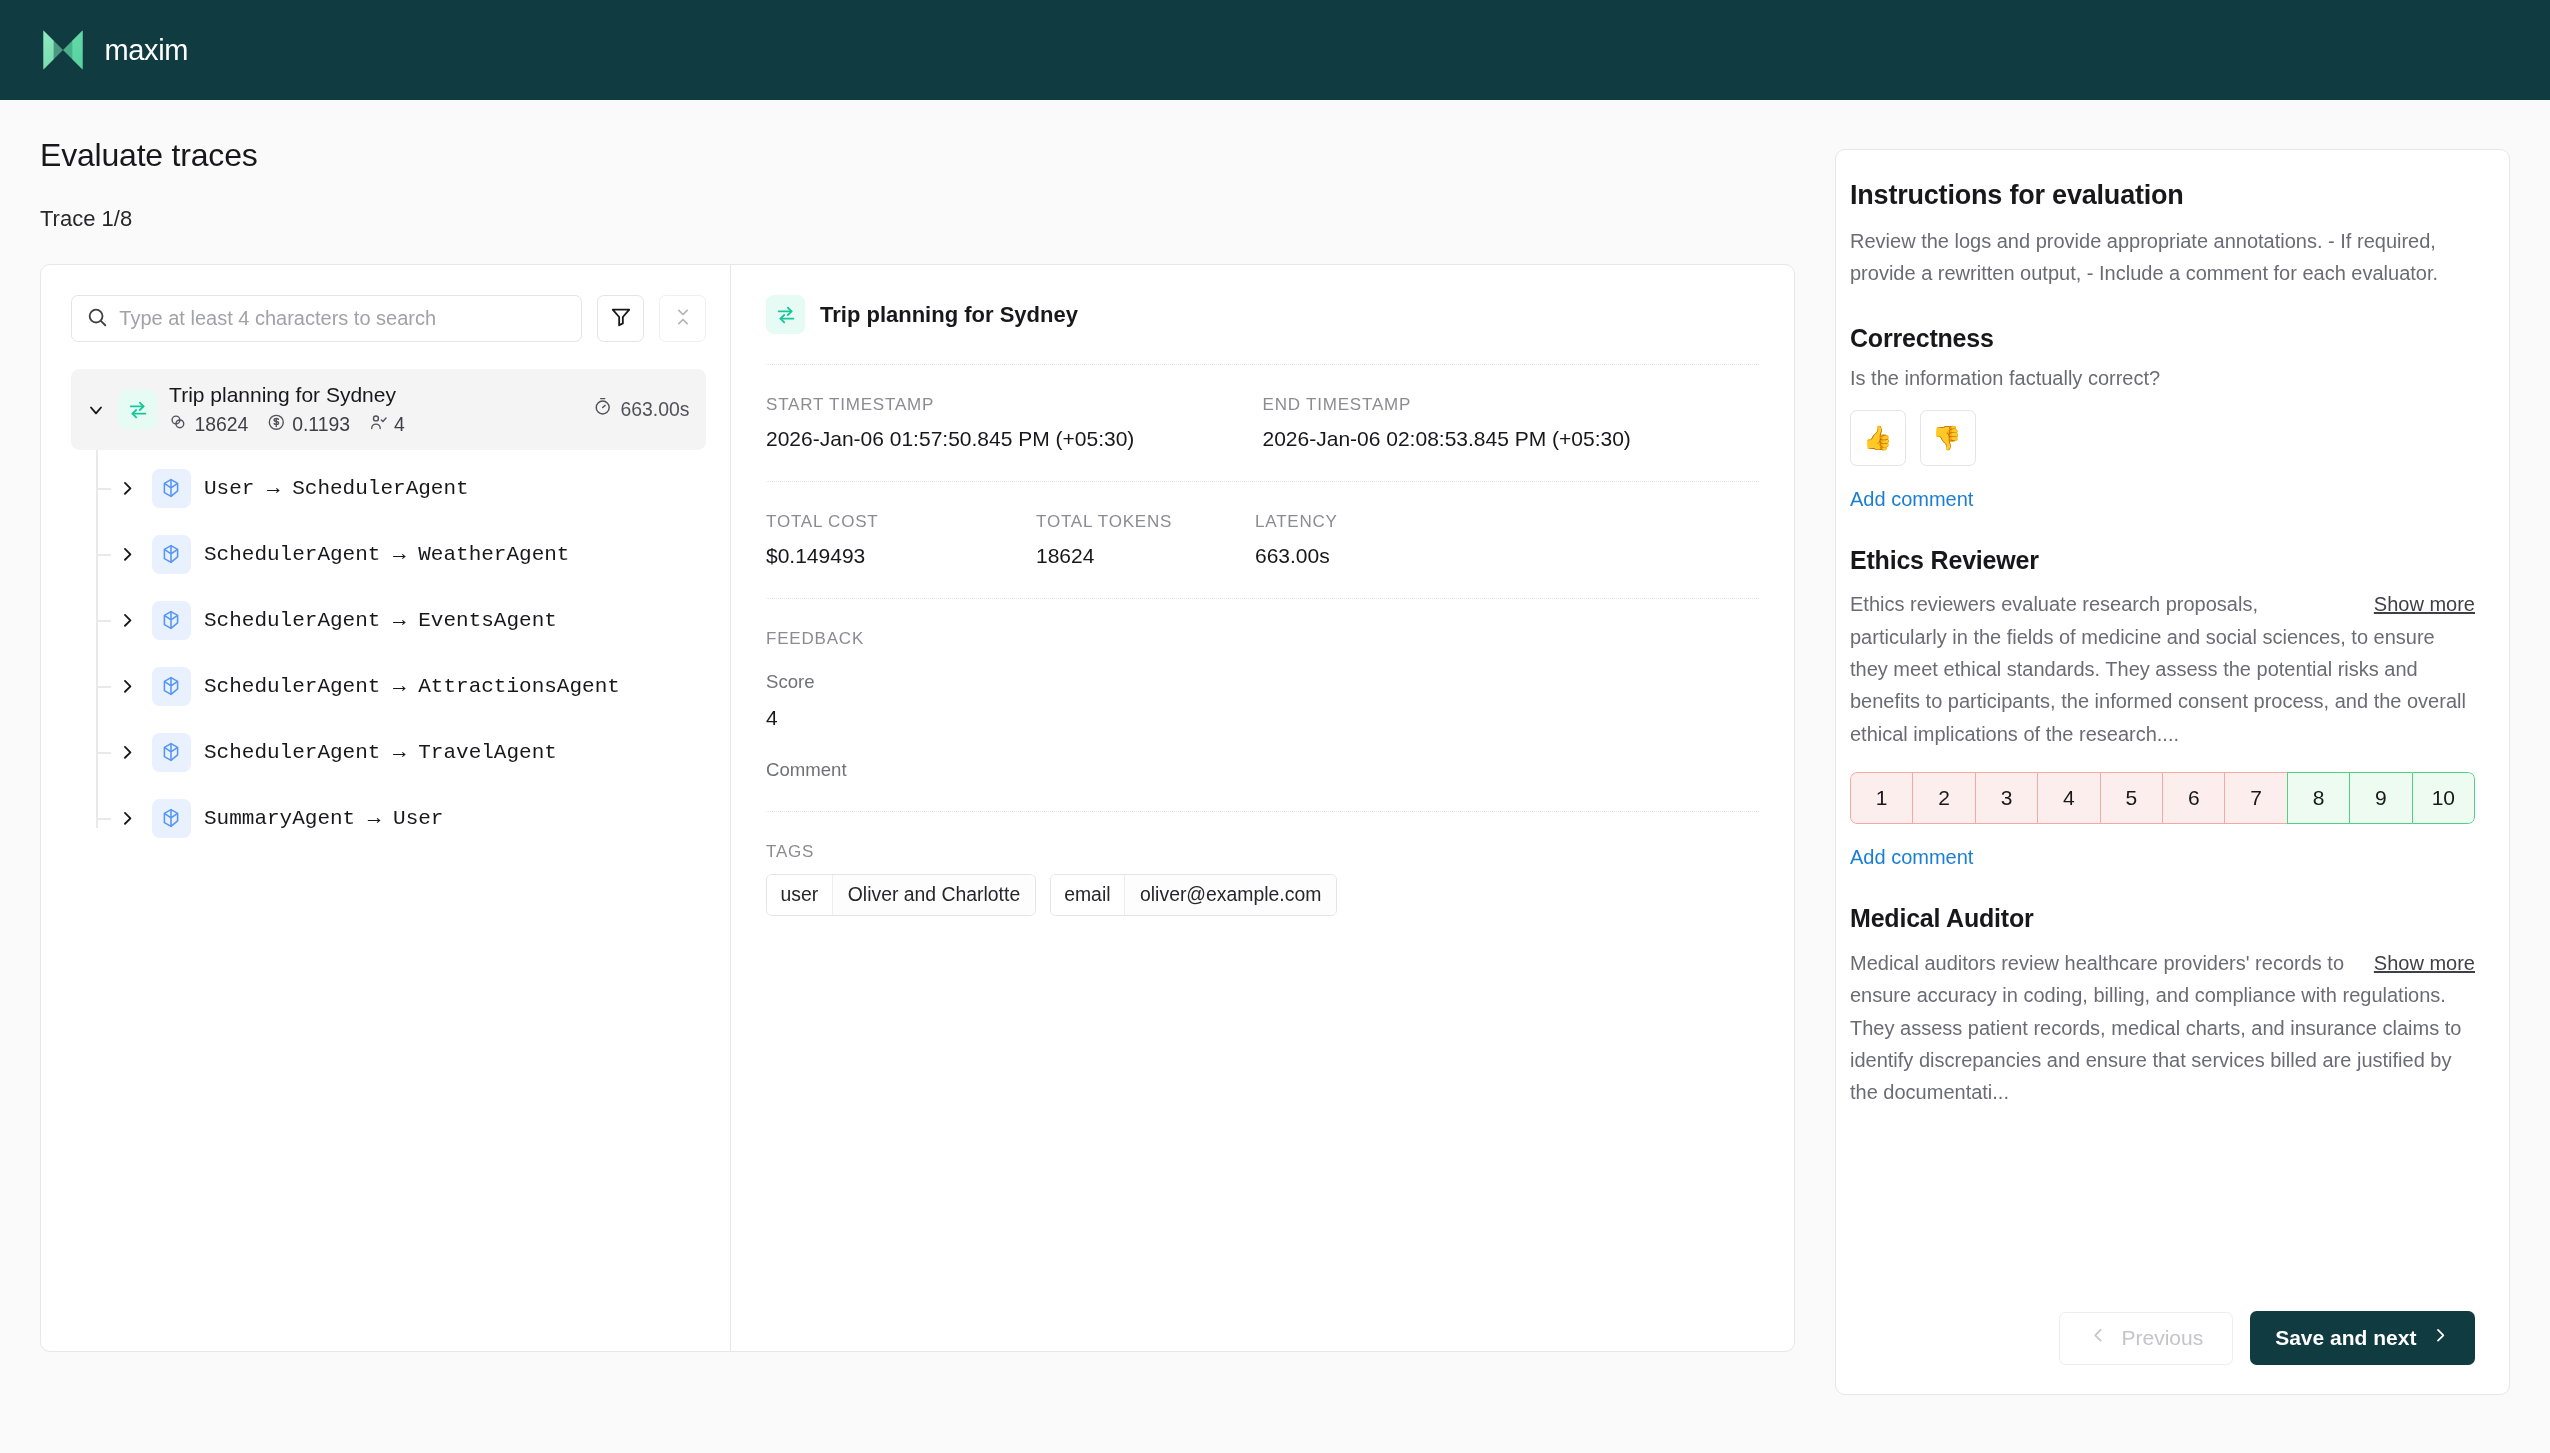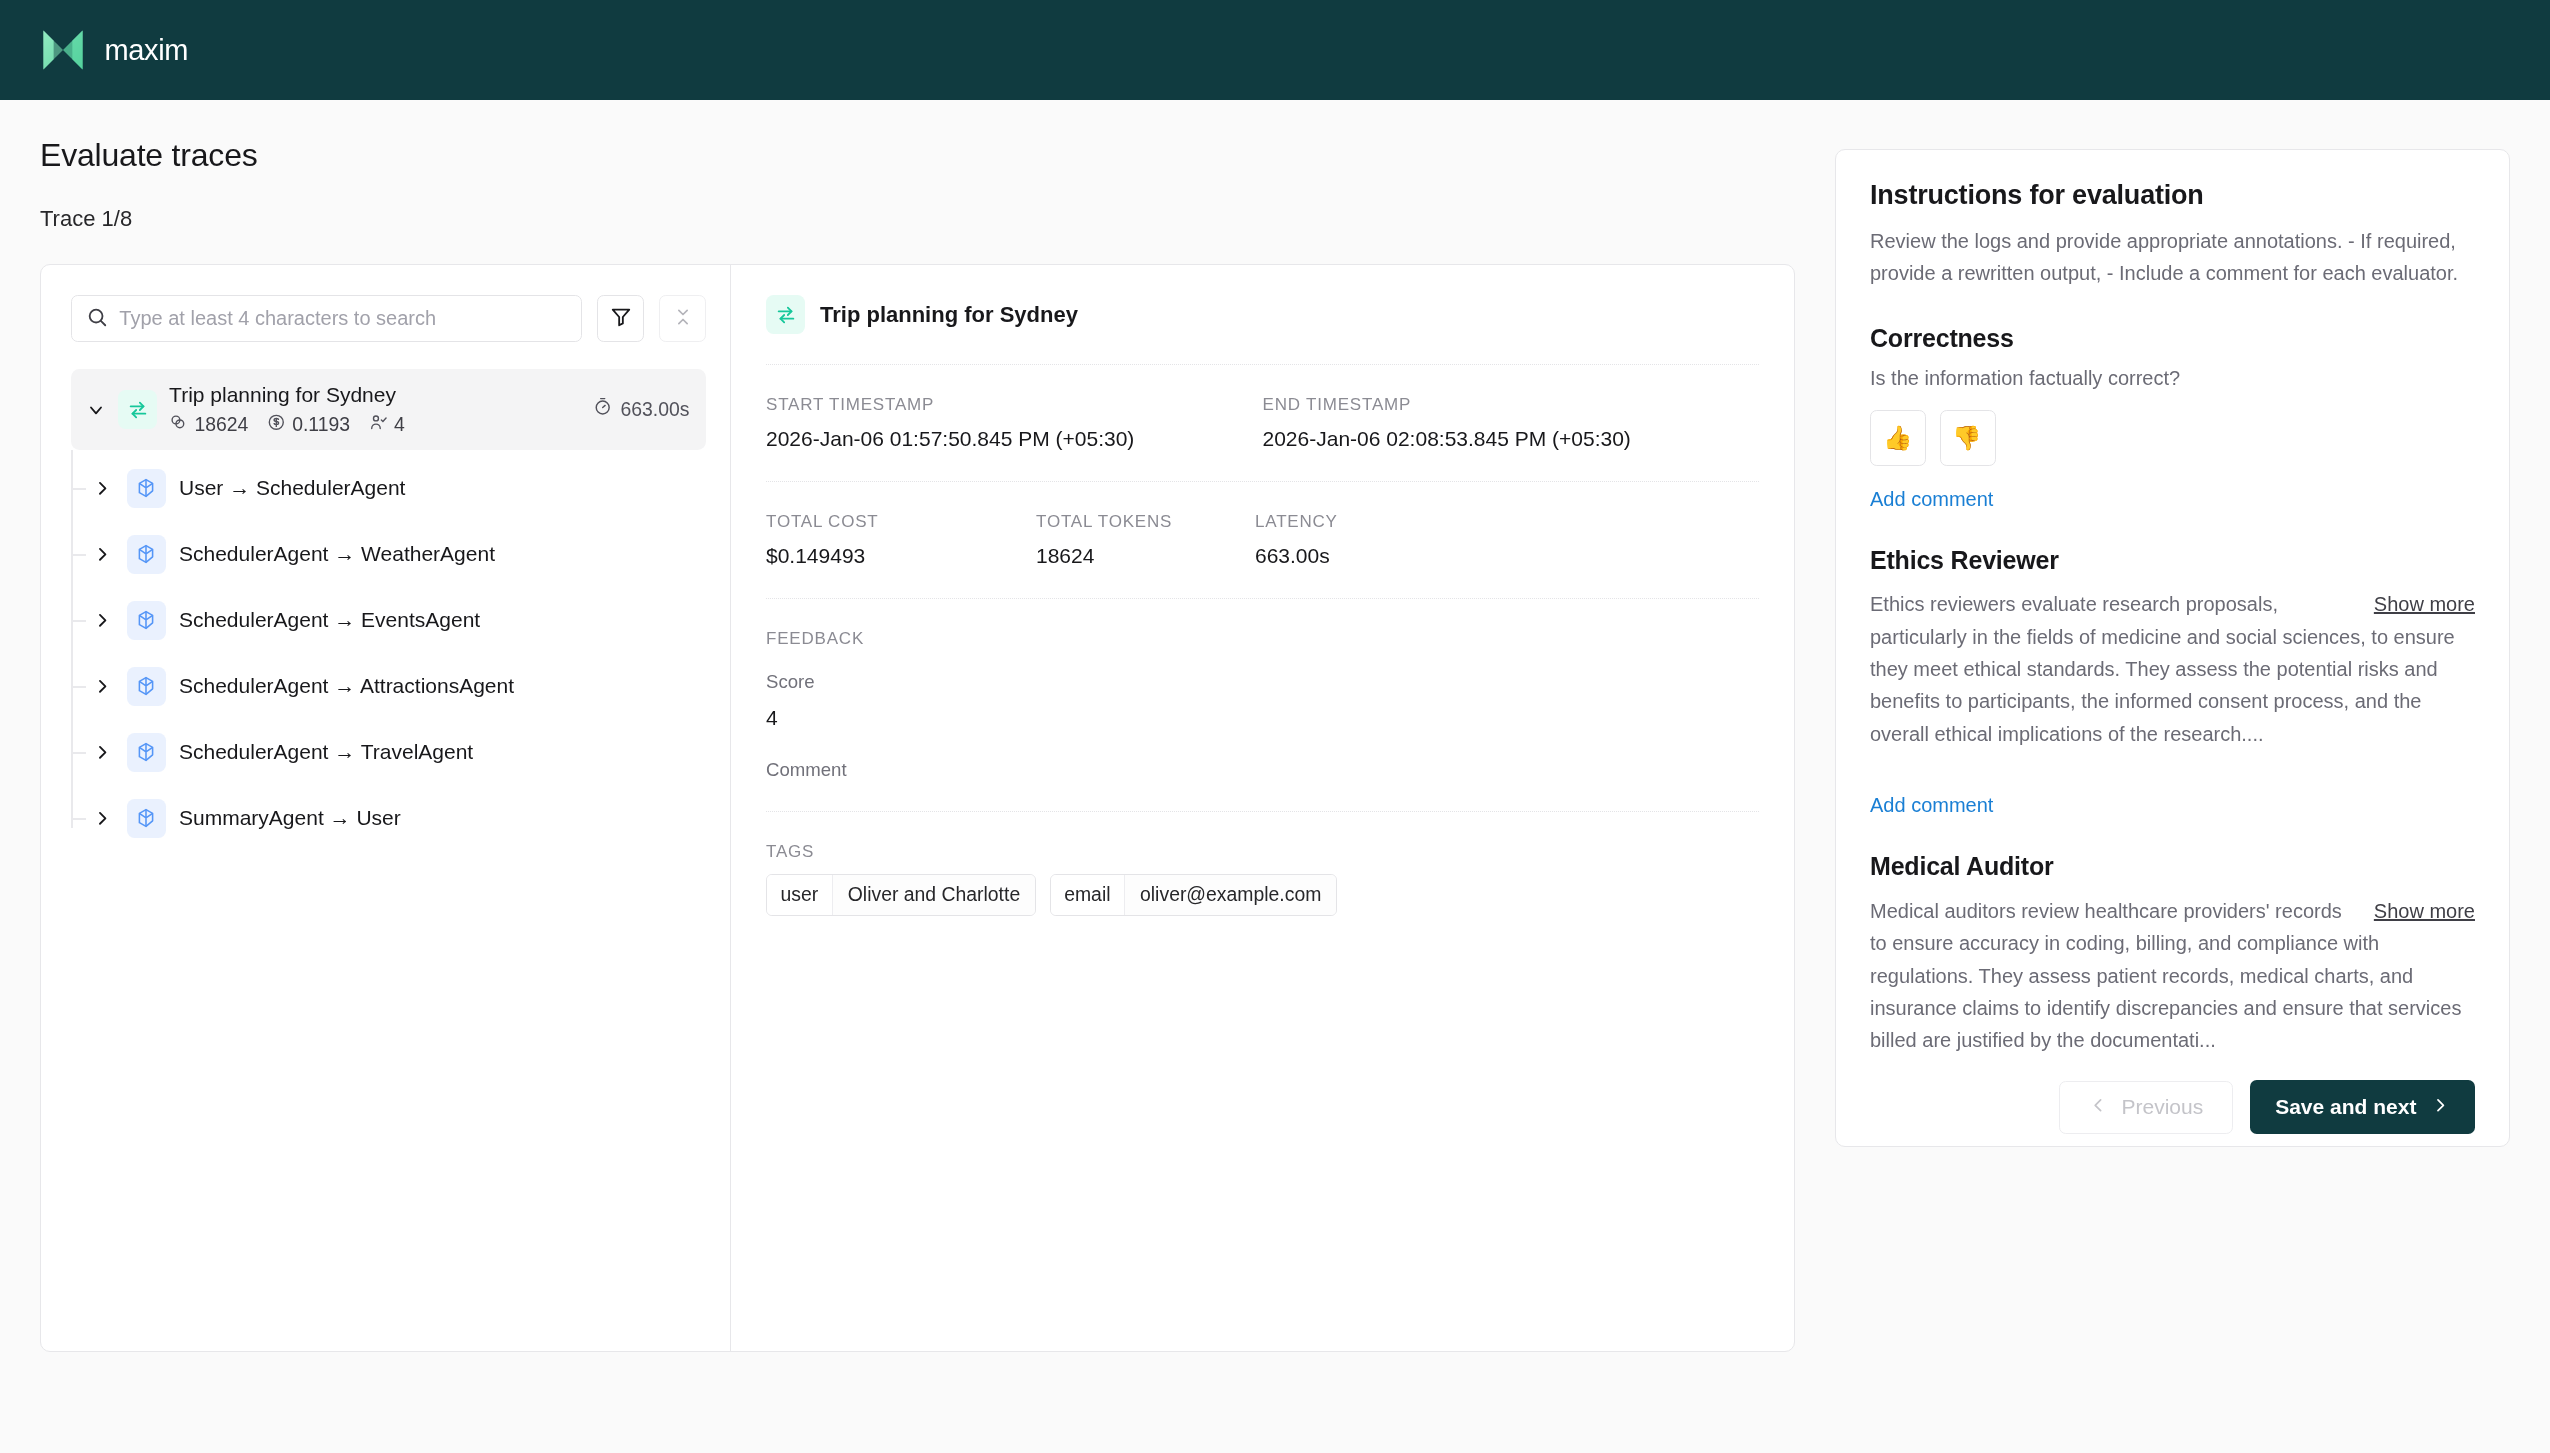--- a/index.html
+++ b/index.html
@@ -101,21 +101,21 @@
     display: flex; align-items: center; justify-content: center;
   }
   .badge-icon.teal { background: #e6fbf4; }
   .badge-icon.blue { background: #eaf1fe; }
   .root-main { flex: 1 1 auto; min-width: 0; }
   .root-title { font-size: 21px; color: #18181b; }
   .root-meta { display: flex; align-items: center; gap: 18.6px; margin-top: 6.7px; }
   .meta-item { display: flex; align-items: center; gap: 6.7px; font-size: 19.4px; color: #3f3f46; }
   .root-latency { display: flex; align-items: center; gap: 7.6px; font-size: 19.4px; color: #52525b; flex: 0 0 auto; }
 
-  .children { position: relative; padding-top: 5px; }
+  .children { position: relative; margin-left: 25px; padding-top: 5px; font-family: Liberation Mono, monospace; }
   .children:before {
     content: "";
     position: absolute;
     left: 0; top: 0; bottom: 23.6px;
     width: 1.7px;
     background: #e9e9ec;
   }
   .tree-row-child {
     display: flex; align-items: center;
     gap: 13.5px;
@@ -166,22 +166,22 @@
   }
   .tag-k { padding: 8.4px 13.5px; font-size: 19.4px; color: #27272a; border-right: 0.8px solid #ededf0; background: #fff; text-align: center; }
   .tag-v { padding: 8.4px 15px; font-size: 19.4px; color: #27272a; background: #fdfdfd; }
 
   
   .eval-col { flex: 0 0 675px; width: 675px; padding-top: 49px; }
   .eval-card {
     border: 0.8px solid #e7e7ea;
     border-radius: 10px;
     background: #fff;
-    height: 998px;
-    padding: 30px 34px 0 34px;
+    height: 1246px;
+    padding: 30px 34px 0 14px;
     display: flex; flex-direction: column;
     overflow: hidden;
     position: relative;
   }
   .eval-h1 { font-size: 27px; color: #18181b; font-weight: bold; letter-spacing: -0.2px; }
   .eval-body { font-size: 20px; line-height: 1.62; color: #6b6b75; margin-top: 13.5px; }
   .eval-h2 { font-size: 25px; color: #18181b; font-weight: bold; margin-top: 35px; letter-spacing: -0.2px; }
   .eval-q { font-size: 20px; color: #6b6b75; margin-top: 13.5px; }
 
   .thumb-row { display: flex; gap: 13.5px; margin-top: 20px; }

